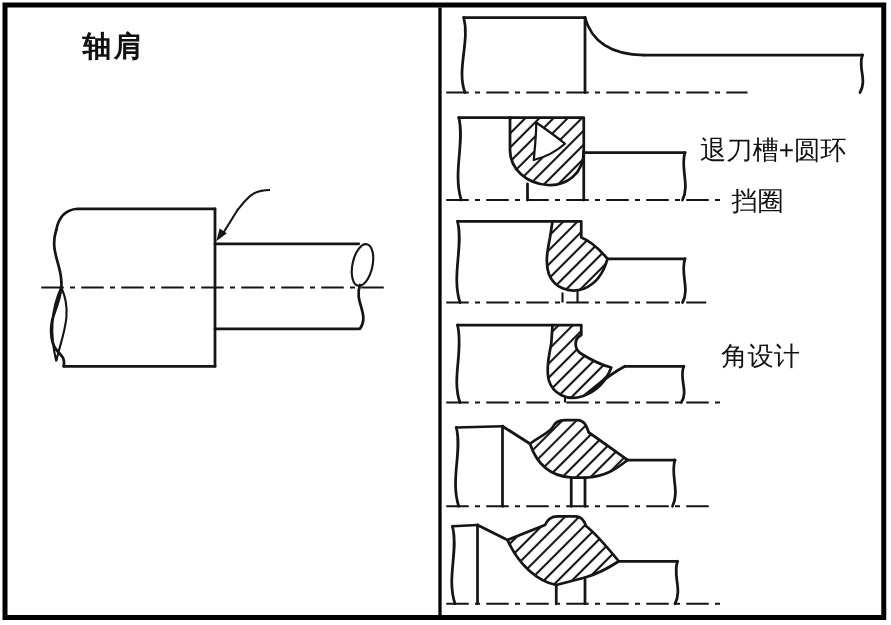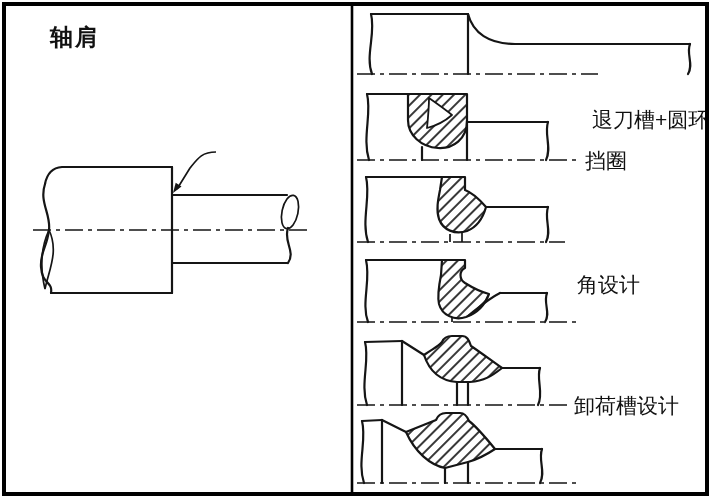--- a/index.html
+++ b/index.html
@@ -13,24 +13,24 @@
     border:4px solid #000; pointer-events:none;
   }
   svg.art { position:absolute; left:0; top:0; }
   .ln   { fill:none; stroke:#151515; stroke-width:2.2; stroke-linecap:round; stroke-linejoin:round; }
   .thin { fill:none; stroke:#151515; stroke-width:1.7; }
   .cline{ fill:none; stroke:#151515; stroke-width:1.7; stroke-dasharray:18 5 4 5; }
   .hat  { fill:url(#hatch); stroke:#151515; stroke-width:2.2; stroke-linejoin:round; }
   .notch{ fill:#ffffff; stroke:#151515; stroke-width:1.8; stroke-linejoin:round; }
   .arrow{ fill:#151515; stroke:none; }
   .lbl  { position:absolute; white-space:nowrap; }
-  .title{ left:50px; top:22px; font-size:23px; font-weight:bold; letter-spacing:2px; }
+  .title{ left:66px; top:22px; font-size:23px; font-weight:bold; letter-spacing:2px; }
   .sharp{ left:219px; top:143px; font-size:15px; font-weight:600; letter-spacing:0.5px; }
   .l1   { left:528px; top:8px;   font-size:22px; }
-  .l2a  { left:592px; top:106px; font-size:21px; }
+  .l2a  { left:560px; top:106px; font-size:21px; }
   .l2b  { left:585px; top:147px; font-size:21px; }
   .l3a  { left:577px; top:241px; font-size:21px; }
   .l3b  { left:577px; top:271px; font-size:21px;text-align:right; }
   .l4   { left:574px; top:392px; font-size:21px; }
 </style>
 </head>
 <body>
 
 <div id="stage">
 
@@ -126,16 +126,15 @@
       <path class="ln" d="M 495,449 L 542,449"></path>
       <path class="ln" d="M 542,449 C 538,460 546,472 540,483"></path>
       <path class="cline" d="M 357,483 L 580,483"></path>
     </g>
   </svg>
 
   <div class="lbl title">轴肩</div>
   <div class="lbl l2a">退刀槽+圆环</div>
   <div class="lbl l2b">挡圈</div>
   <div class="lbl l3b">角设计</div>
-  <div class="lbl l4">卸荷槽设计</div>
 
   <div class="frame"></div>
 </div>
 
 </body></html>

